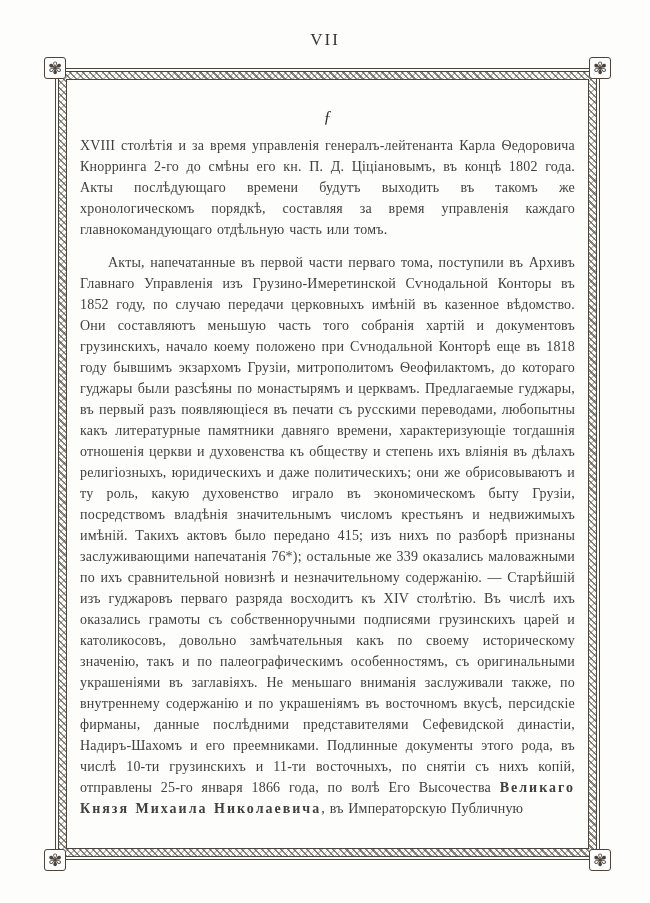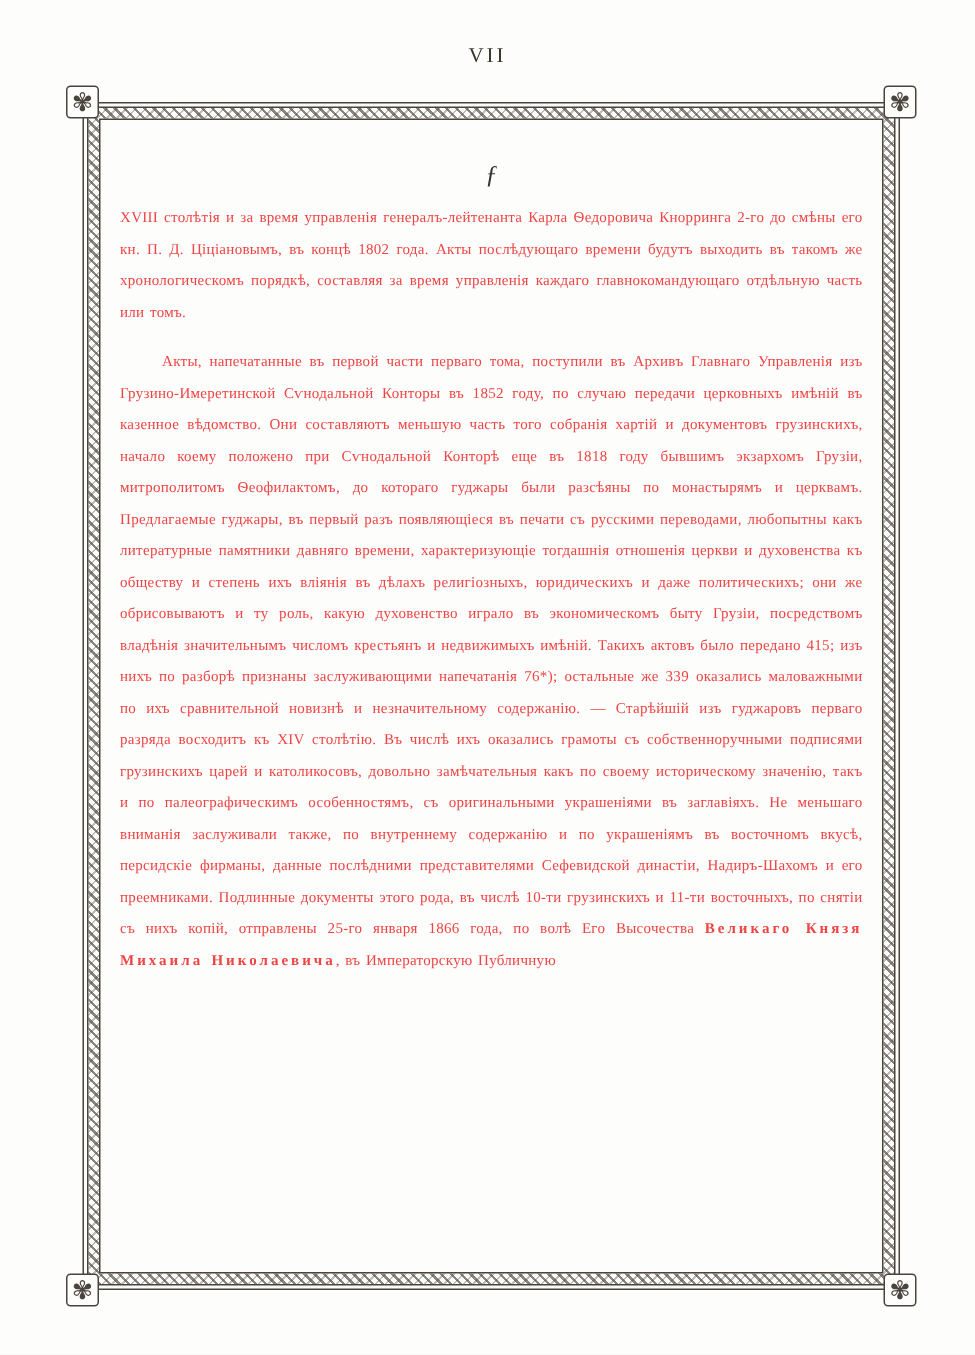--- a/index.html
+++ b/index.html
@@ -15,21 +15,21 @@
     margin: 0 auto;
     background: #fdfdfc;
     overflow: hidden;
     color: #2a2521;
   }
   .page-number {
     position: absolute;
     top: 30px;
     left: 0; right: 0;
     text-align: center;
-    font-size: 14px;
+    font-size: 17px;
     letter-spacing: 2px;
     color: #3a342e;
   }
   
   .frame-outer {
     position: absolute;
     left: 55px;
     top: 68px;
     width: 545px;
     height: 792px;
@@ -80,26 +80,26 @@
   .ornament {
     text-align: center;
     font-size: 17px;
     font-style: italic;
     color: #3a342e;
     margin-bottom: 10px;
     line-height: 1;
   }
   .para {
     margin: 0;
-    font-size: 10px;
+    font-size: 14px;
     line-height: 21px;
     text-align: justify;
     letter-spacing: 0.2px;
     word-spacing: 1px;
-    color: #ef4444;
+    color: #404040;
   }
   .para + .para { margin-top: 12px; }
   .para.indent { text-indent: 28px; }
   .emph {
     letter-spacing: 2px;
     font-weight: bold;
   }
 </style>
 </head>
 <body>

